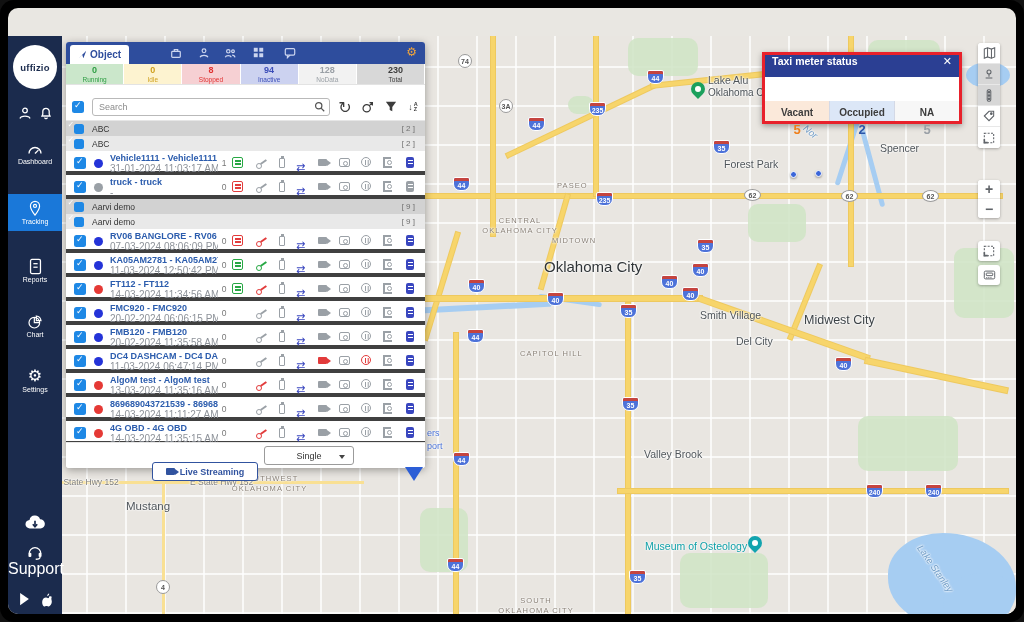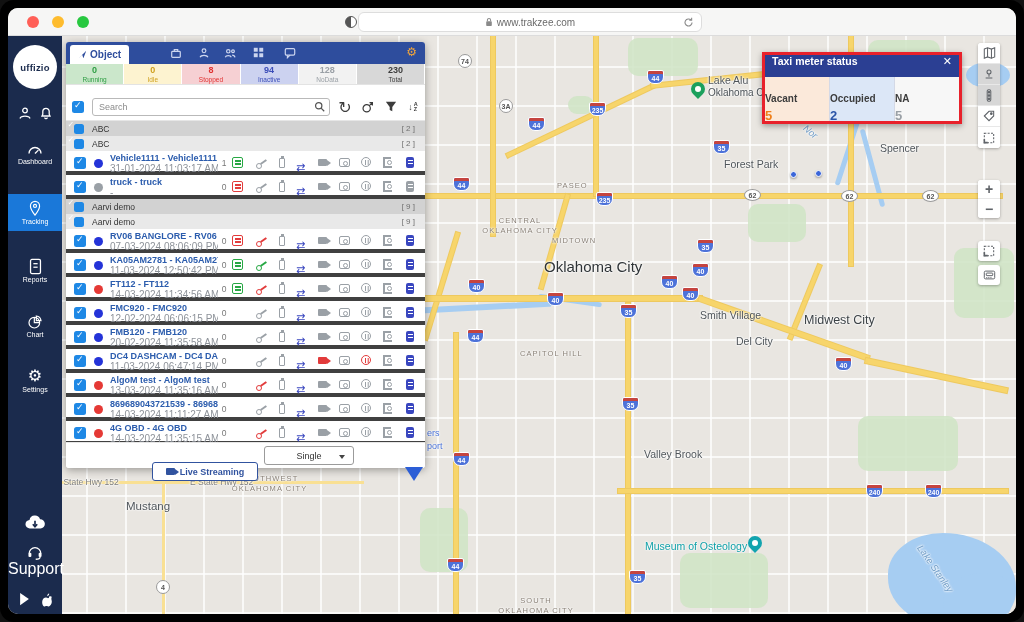--- a/index.html
+++ b/index.html
@@ -65,21 +65,21 @@
   .ctrl .btn.pressed { background:#d7d7d7; }
   .ctrl.single { width:22px; height:20px; display:flex; align-items:center; justify-content:center; color:#5f6368; }
   .zbtn { font-size:14px; font-weight:bold; color:#666; }
 
   
   .popup { position:absolute; left:754px; top:44px; width:200px; z-index:30; border:3px solid #e8212b; background:#fff; box-shadow:0 2px 6px rgba(0,0,0,.35); }
   .popup .phead { height:22px; background:#2b3f93; color:#fff; display:flex; align-items:flex-start; padding:0 7px; }
   .popup .ptitle { font-size:10.5px; font-weight:bold; flex:1; }
   .popup .pclose { font-size:11px; font-weight:bold; cursor:default; }
   .popup .pbody { display:flex; height:44px; }
-  .popup .pcell { flex:1; text-align:left; padding-top:16px; border-right:1px solid #d4d9e6; }
+  .popup .pcell { flex:1; text-align:center; padding-top:6px; border-right:1px solid #d4d9e6;margin-top:24px; }
   .popup .pcell:last-child { border-right:none; }
   .pcell .plabel { font-size:10px; font-weight:bold; color:#3c3c3c; }
   .pcell .pvalue { font-size:13px; font-weight:bold; margin-top:4px; }
   .pc-vacant { background:#fbe9da; } .pc-vacant .pvalue { color:#ef7f1a; }
   .pc-occupied { background:#dce7f7; } .pc-occupied .pvalue { color:#2b55a8; }
   .pc-na { background:#f7f7f7; } .pc-na .pvalue { color:#9aa0a6; }
 
   
   .panel { position:absolute; left:58px; top:34px; width:359px; height:426px; background:#fff; z-index:20; border-radius:3px; box-shadow:0 2px 8px rgba(0,0,0,.35); }
   .phbar { position:relative; height:22px; background:#2e4d9d; border-radius:3px 3px 0 0; }
@@ -541,21 +541,21 @@
             <span class="ric i-cam" style="left:273px"></span>
             <span class="ric i-stop st-gray" style="left:295px"></span>
             <span class="ric i-fuel" style="left:317px"></span>
             <span class="ric i-tank st-blue" style="left:340px"></span>
       </div>
       <div class="vrow">
         <span class="cb"></span>
             <span class="dot st-blue"></span>
         <div class="vinfo">
               <div class="vname">FMC920 - FMC920</div>
-              <div class="vdate">12-02-2024 06:06:15 PM</div>
+              <div class="vdate">20-02-2024 06:06:15 PM</div>
             </div>
         <span class="vcount">0</span>
         <span class="ric i-key st-gray" style="left:190px"></span>
             <span class="ric i-batt" style="left:213px"></span>
             <span class="ric i-route" style="left:230px"></span>
             <span class="ric i-video st-gray" style="left:252px"></span>
             <span class="ric i-cam" style="left:273px"></span>
             <span class="ric i-stop st-gray" style="left:295px"></span>
             <span class="ric i-fuel" style="left:317px"></span>
             <span class="ric i-tank st-blue" style="left:340px"></span>
@@ -730,34 +730,15 @@
       <svg width="13" height="14" viewBox="0 0 14 16">
             <path fill="#fff" d="M2 1l10 7-10 7z"></path>
           </svg>
       <svg width="13" height="15" viewBox="0 0 14 16">
             <path fill="#fff" d="M10.8 5c1.2-.8 2.4-.5 2.9.1-1 2.8.3 3.8.1 5.6-.3 2.4-1.9 4.8-3.4 4.8-.9 0-1.2-.6-2.3-.6s-1.5.6-2.4.6C4 15.5 2.6 11 4 8.2 4.8 6.7 6.2 5.8 7.5 5.9c.9.1 1.6.7 2.2.7.4 0 .7-.4 1.1-.6z"></path>
             <path fill="#fff" d="M8.9 4.4c-.2-1.2.8-2.6 2-2.8.3 1.3-.8 2.7-2 2.8z"></path>
           </svg>
     </div>
   </div>
 
-  <div class="chrome">
-    <span class="tl red"></span>
-    <span class="tl yel"></span>
-    <span class="tl grn"></span>
-    <span class="contrast"></span>
-    <div class="urlbar">
-      <svg width="8" height="10" viewBox="0 0 10 12" fill="none" stroke="#8a8a8a" stroke-width="1.3">
-            <rect x="1.5" y="5" width="7" height="6" rx="1" fill="#8a8a8a" stroke="none"></rect>
-            <path d="M3 5V3.5a2 2 0 0 1 4 0V5"></path>
-          </svg>
-      <span>www.trakzee.com</span>
-      <span class="reload">
-        <svg width="11" height="11" viewBox="0 0 14 14" fill="none" stroke="#8a8a8a" stroke-width="1.4">
-              <path d="M11.5 7a4.5 4.5 0 1 1-1.3-3.2"></path>
-              <path d="M11 1v3h-3"></path>
-            </svg>
-      </span>
-    </div>
-  </div>
 
 </div>
 </div>
 
 </body></html>

